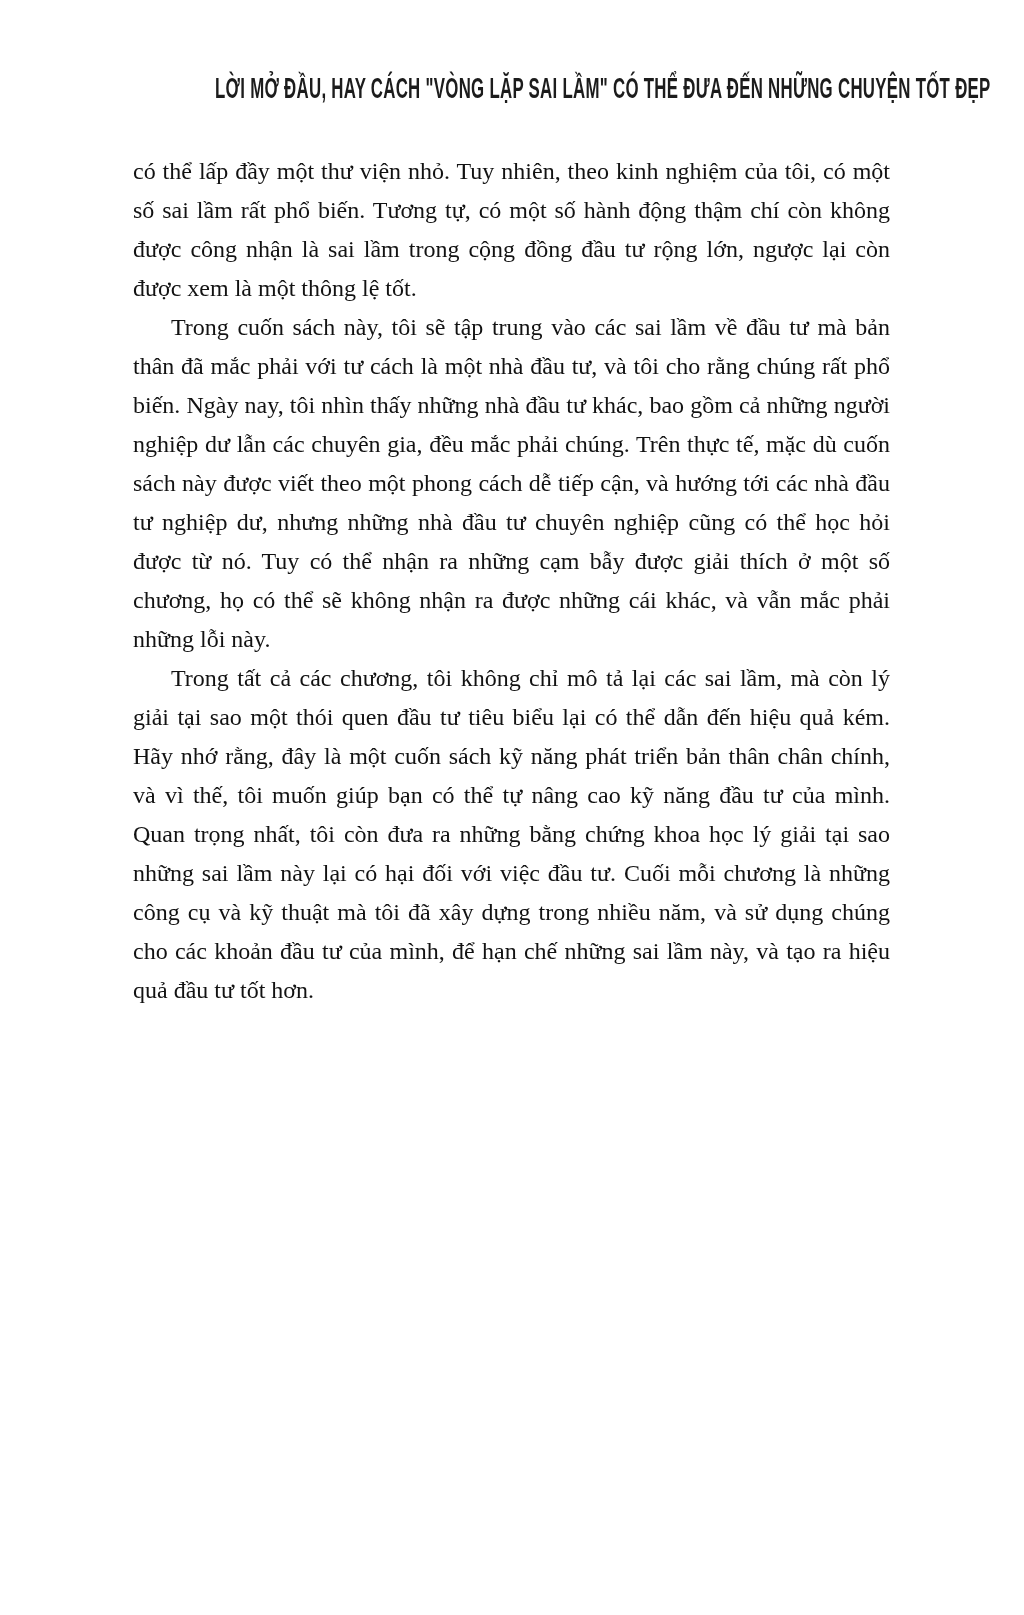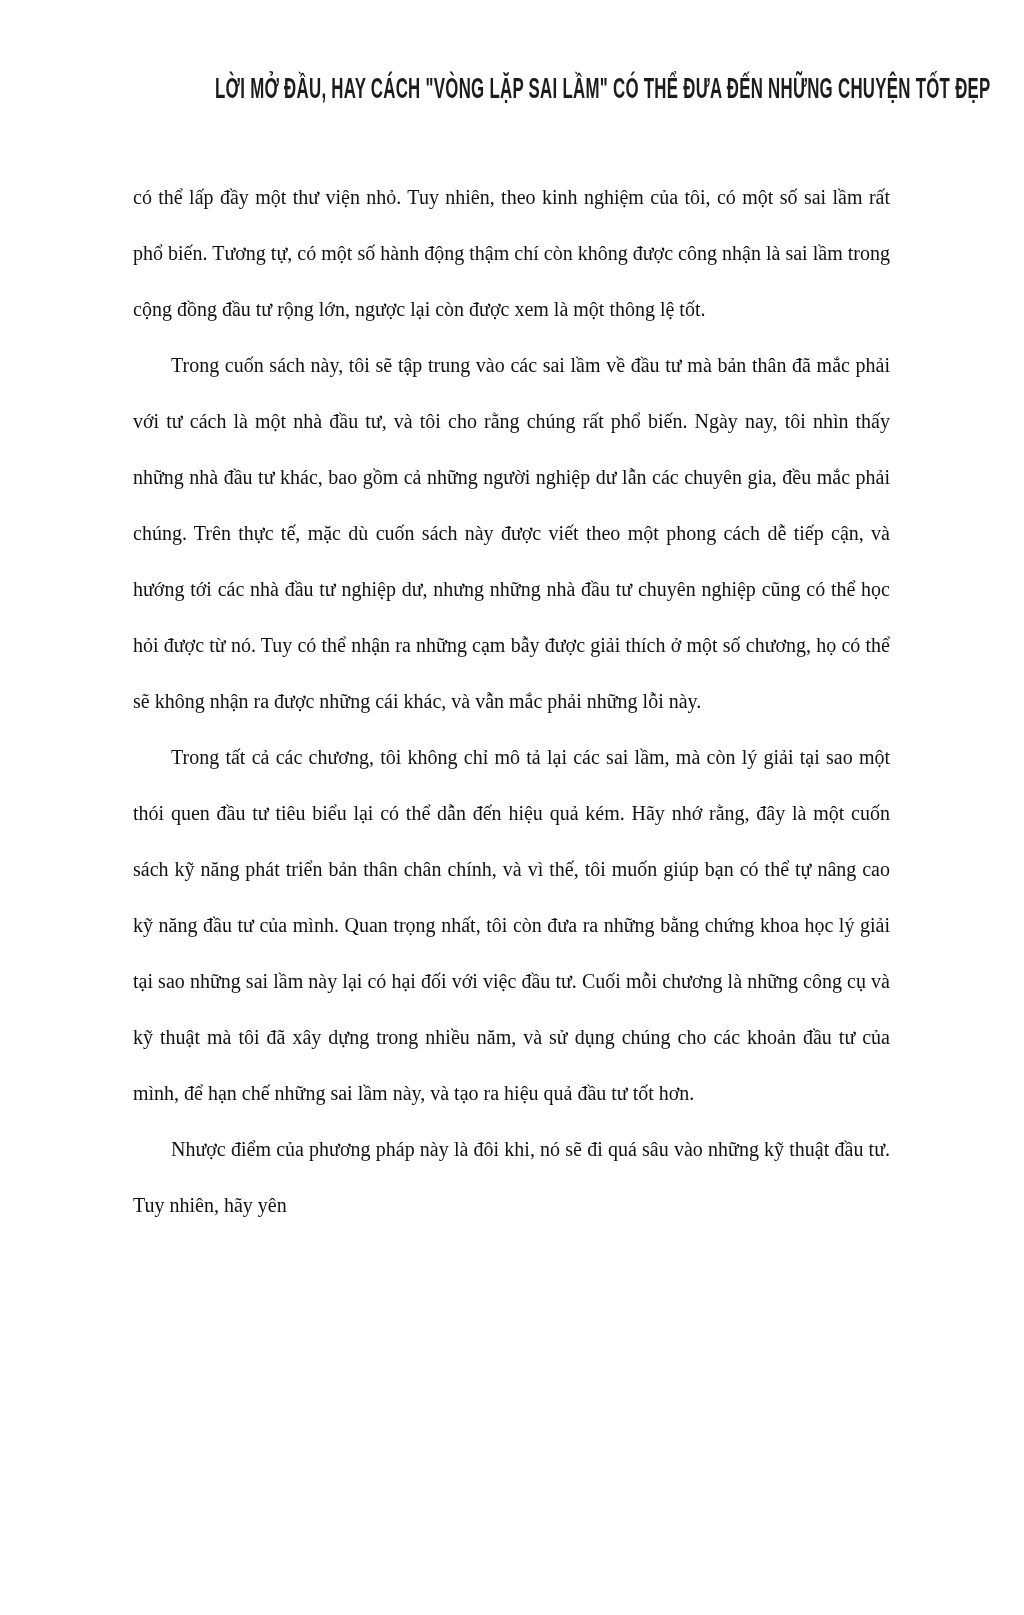--- a/index.html
+++ b/index.html
@@ -28,26 +28,25 @@
     letter-spacing: 0.5px;
     color: #1c1c1c;
     transform: scaleX(0.58);
     transform-origin: 50% 50%;
   }
   .body-text {
     position: absolute;
     top: 152px;
     left: 133px;
     width: 757px;
-    font-size: 20px;
-    line-height: 56px;
+    font-size: 24px;
+    line-height: 39px;
     color: #121212;
     text-align: justify;
     text-justify: inter-word;
-    margin-top: 17px;
   }
   .body-text p {
     margin: 0;
     padding: 0;
   }
   .body-text p.indent {
     text-indent: 38px;
   }
   .page-number {
     position: absolute;
@@ -64,18 +63,17 @@
 <body>
 
 <div class="page">
 
   <div class="running-header">LỜI MỞ ĐẦU, HAY CÁCH "VÒNG LẶP SAI LẦM" CÓ THỂ ĐƯA ĐẾN NHỮNG CHUYỆN TỐT ĐẸP</div>
 
   <div class="body-text">
       <p class="">có thể lấp đầy một thư viện nhỏ. Tuy nhiên, theo kinh nghiệm của tôi, có một số sai lầm rất phổ biến. Tương tự, có một số hành động thậm chí còn không được công nhận là sai lầm trong cộng đồng đầu tư rộng lớn, ngược lại còn được xem là một thông lệ tốt.</p>
       <p class="indent">Trong cuốn sách này, tôi sẽ tập trung vào các sai lầm về đầu tư mà bản thân đã mắc phải với tư cách là một nhà đầu tư, và tôi cho rằng chúng rất phổ biến. Ngày nay, tôi nhìn thấy những nhà đầu tư khác, bao gồm cả những người nghiệp dư lẫn các chuyên gia, đều mắc phải chúng. Trên thực tế, mặc dù cuốn sách này được viết theo một phong cách dễ tiếp cận, và hướng tới các nhà đầu tư nghiệp dư, nhưng những nhà đầu tư chuyên nghiệp cũng có thể học hỏi được từ nó. Tuy có thể nhận ra những cạm bẫy được giải thích ở một số chương, họ có thể sẽ không nhận ra được những cái khác, và vẫn mắc phải những lỗi này.</p>
       <p class="indent">Trong tất cả các chương, tôi không chỉ mô tả lại các sai lầm, mà còn lý giải tại sao một thói quen đầu tư tiêu biểu lại có thể dẫn đến hiệu quả kém. Hãy nhớ rằng, đây là một cuốn sách kỹ năng phát triển bản thân chân chính, và vì thế, tôi muốn giúp bạn có thể tự nâng cao kỹ năng đầu tư của mình. Quan trọng nhất, tôi còn đưa ra những bằng chứng khoa học lý giải tại sao những sai lầm này lại có hại đối với việc đầu tư. Cuối mỗi chương là những công cụ và kỹ thuật mà tôi đã xây dựng trong nhiều năm, và sử dụng chúng cho các khoản đầu tư của mình, để hạn chế những sai lầm này, và tạo ra hiệu quả đầu tư tốt hơn.</p>
-      <p class="indent">Nhược điểm của phương pháp này là đôi khi, nó sẽ đi quá sâu vào những kỹ thuật đầu tư. Tuy nhiên, hãy yên</p>
     </div>
 
   <div class="page-number">5</div>
 
 </div>
 
 </body></html>

